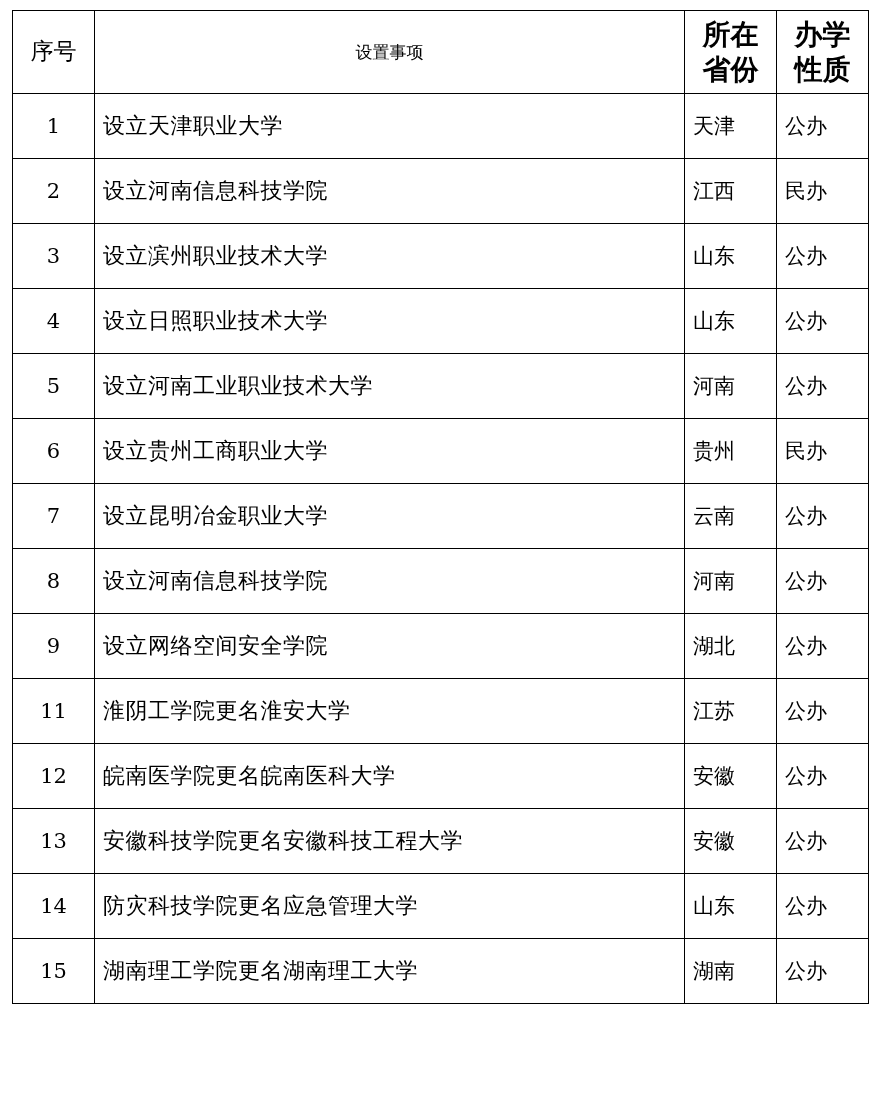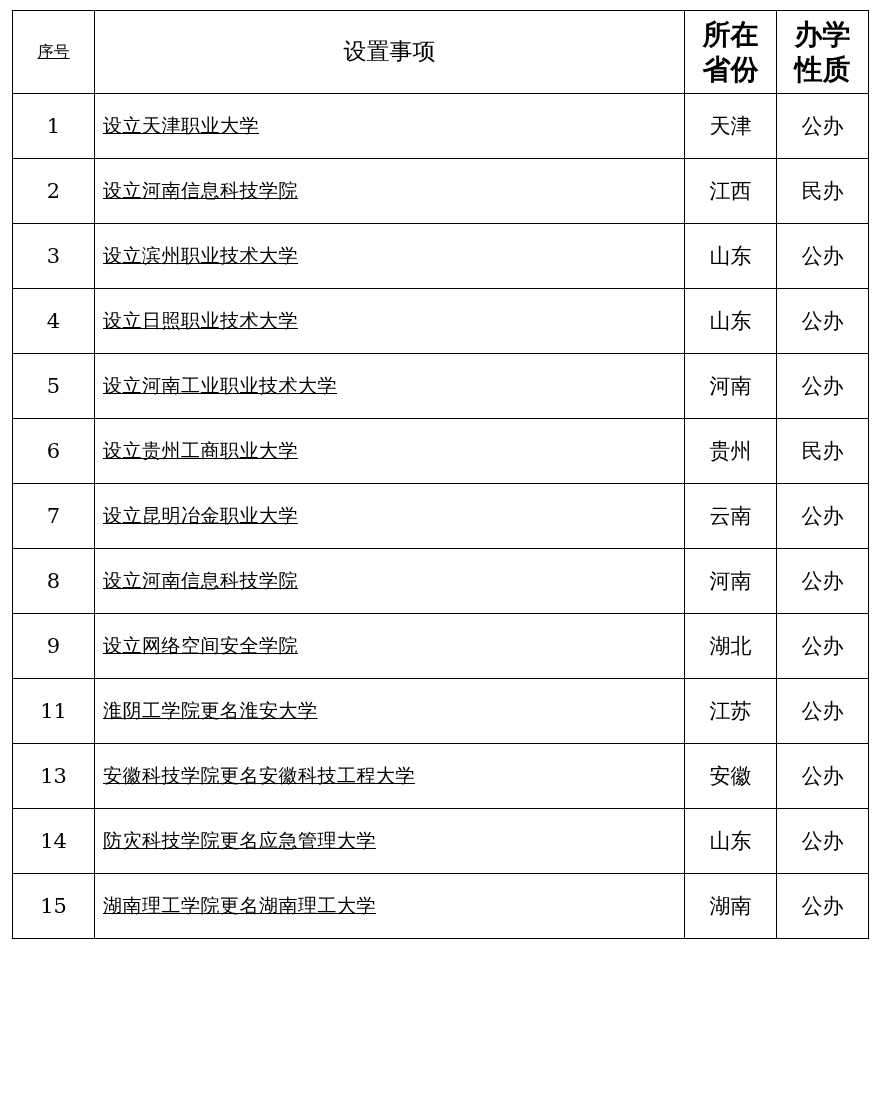--- a/index.html
+++ b/index.html
@@ -37,42 +37,41 @@
   col.c-item  { width: 590px; }
   col.c-prov  { width: 92px; }
   col.c-type  { width: 92px; }
 
   thead td {
     text-align: center;
     font-weight: bold;
     font-size: 23px;
     height: 70px;
   }
-  thead td.hdr-no   { font-size: 16px; text-decoration: underline; }
-  thead td.hdr-item { font-size: 23px; }
+  thead td.hdr-no   { font-size: 23px; }
+  thead td.hdr-item { font-size: 17px; }
   thead td.hdr-prov,
   thead td.hdr-type {
     font-size: 28px;
     line-height: 1.25;
     font-weight: bold;
   }
 
   tbody td.col-no {
     text-align: center;
     font-size: 21px;
   }
   tbody td.col-item {
     text-align: left;
-    font-size: 19px;
+    font-size: 22px;
     letter-spacing: 0.5px;
-    text-decoration: underline;
   }
   tbody td.col-prov,
   tbody td.col-type {
-    text-align: center;
+    text-align: left;
     font-size: 21px;
   }
   tbody tr { height: 65px; }
 </style>
 </head>
 <body>
 
 <div class="page">
   <table class="sheet">
     <colgroup>
@@ -150,20 +149,26 @@
           <td class="col-prov">湖北</td>
           <td class="col-type">公办</td>
         </tr>
         <tr>
           <td class="col-no">11</td>
           <td class="col-item">淮阴工学院更名淮安大学</td>
           <td class="col-prov">江苏</td>
           <td class="col-type">公办</td>
         </tr>
         <tr>
+          <td class="col-no">12</td>
+          <td class="col-item">皖南医学院更名皖南医科大学</td>
+          <td class="col-prov">安徽</td>
+          <td class="col-type">公办</td>
+        </tr>
+        <tr>
           <td class="col-no">13</td>
           <td class="col-item">安徽科技学院更名安徽科技工程大学</td>
           <td class="col-prov">安徽</td>
           <td class="col-type">公办</td>
         </tr>
         <tr>
           <td class="col-no">14</td>
           <td class="col-item">防灾科技学院更名应急管理大学</td>
           <td class="col-prov">山东</td>
           <td class="col-type">公办</td>

